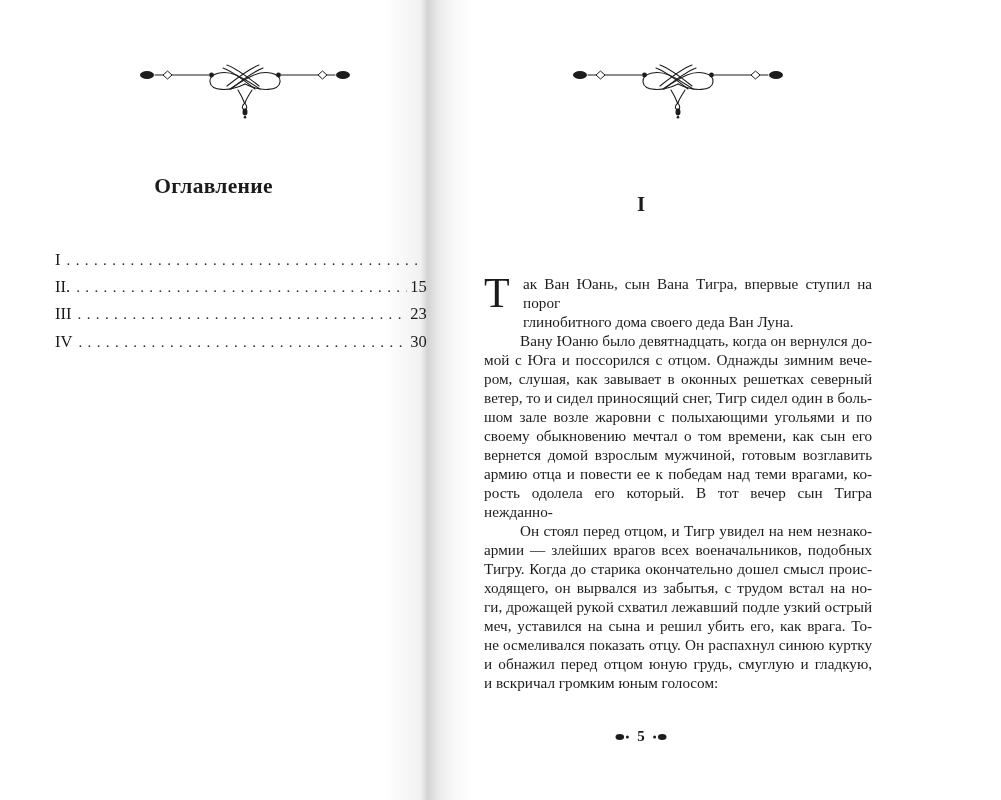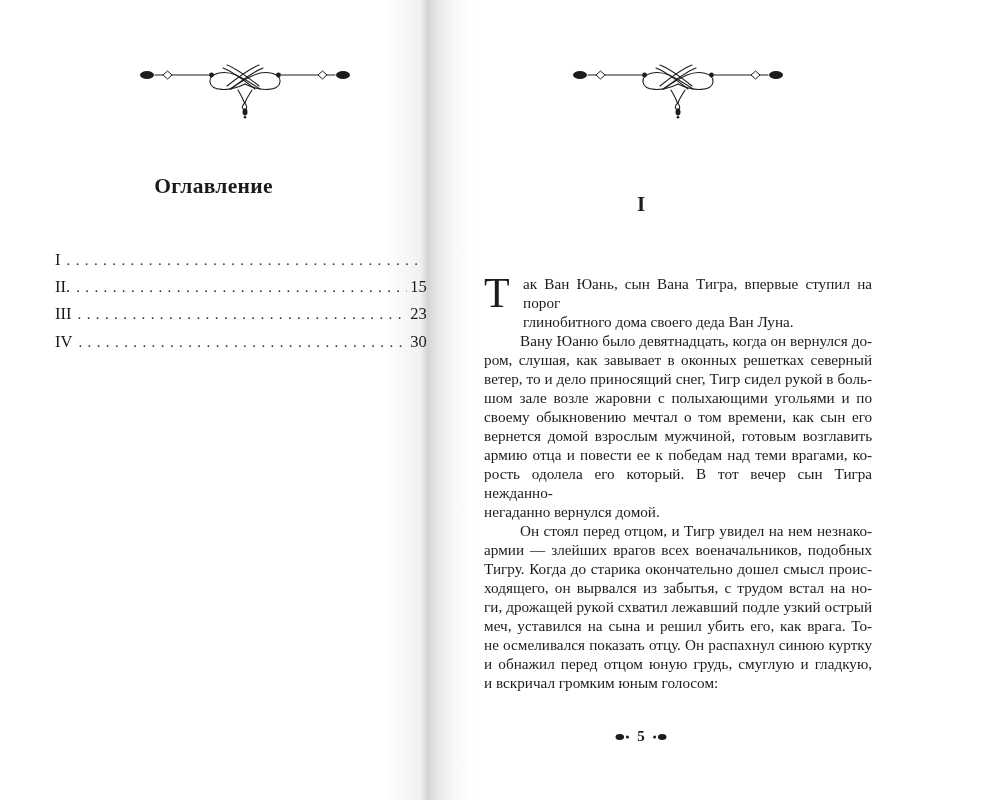--- a/index.html
+++ b/index.html
@@ -151,28 +151,28 @@
     <h2 class="chapter-heading">I</h2>
 
     <div class="body-text">
       <div class="para first">
         <span class="dropcap">Т</span>
         <div class="line">ак Ван Юань, сын Вана Тигра, впервые ступил на порог</div>
         <div class="line last">глинобитного дома своего деда Ван Луна.</div>
       </div>
       <div class="para">
         <div class="line ind">Вану Юаню было девятнадцать, когда он вернулся до-</div>
+        <div class="line">мой с Юга и поссорился с отцом. Однажды зимним вече-</div>
         <div class="line">ром, слушая, как завывает в оконных решетках северный</div>
-        <div class="line">ветер, то и дело приносящий снег, Тигр сидел рукой в боль-</div>
+        <div class="line">ветер, то и сидел приносящий снег, Тигр сидел один в боль-</div>
         <div class="line">шом зале возле жаровни с полыхающими угольями и по</div>
         <div class="line">своему обыкновению мечтал о том времени, как сын его</div>
         <div class="line">вернется домой взрослым мужчиной, готовым возглавить</div>
         <div class="line">армию отца и повести ее к победам над теми врагами, ко-</div>
         <div class="line">рость одолела его который. В тот вечер сын Тигра нежданно-</div>
-        <div class="line last">негаданно вернулся домой.</div>
       </div>
       <div class="para">
         <div class="line ind">Он стоял перед отцом, и Тигр увидел на нем незнако-</div>
         <div class="line">армии — злейших врагов всех военачальников, подобных</div>
         <div class="line">Тигру. Когда до старика окончательно дошел смысл проис-</div>
         <div class="line">ходящего, он вырвался из забытья, с трудом встал на но-</div>
         <div class="line">ги, дрожащей рукой схватил лежавший подле узкий острый</div>
         <div class="line">меч, уставился на сына и решил убить его, как врага. То-</div>
         <div class="line">не осмеливался показать отцу. Он распахнул синюю куртку</div>
         <div class="line">и обнажил перед отцом юную грудь, смуглую и гладкую,</div>

